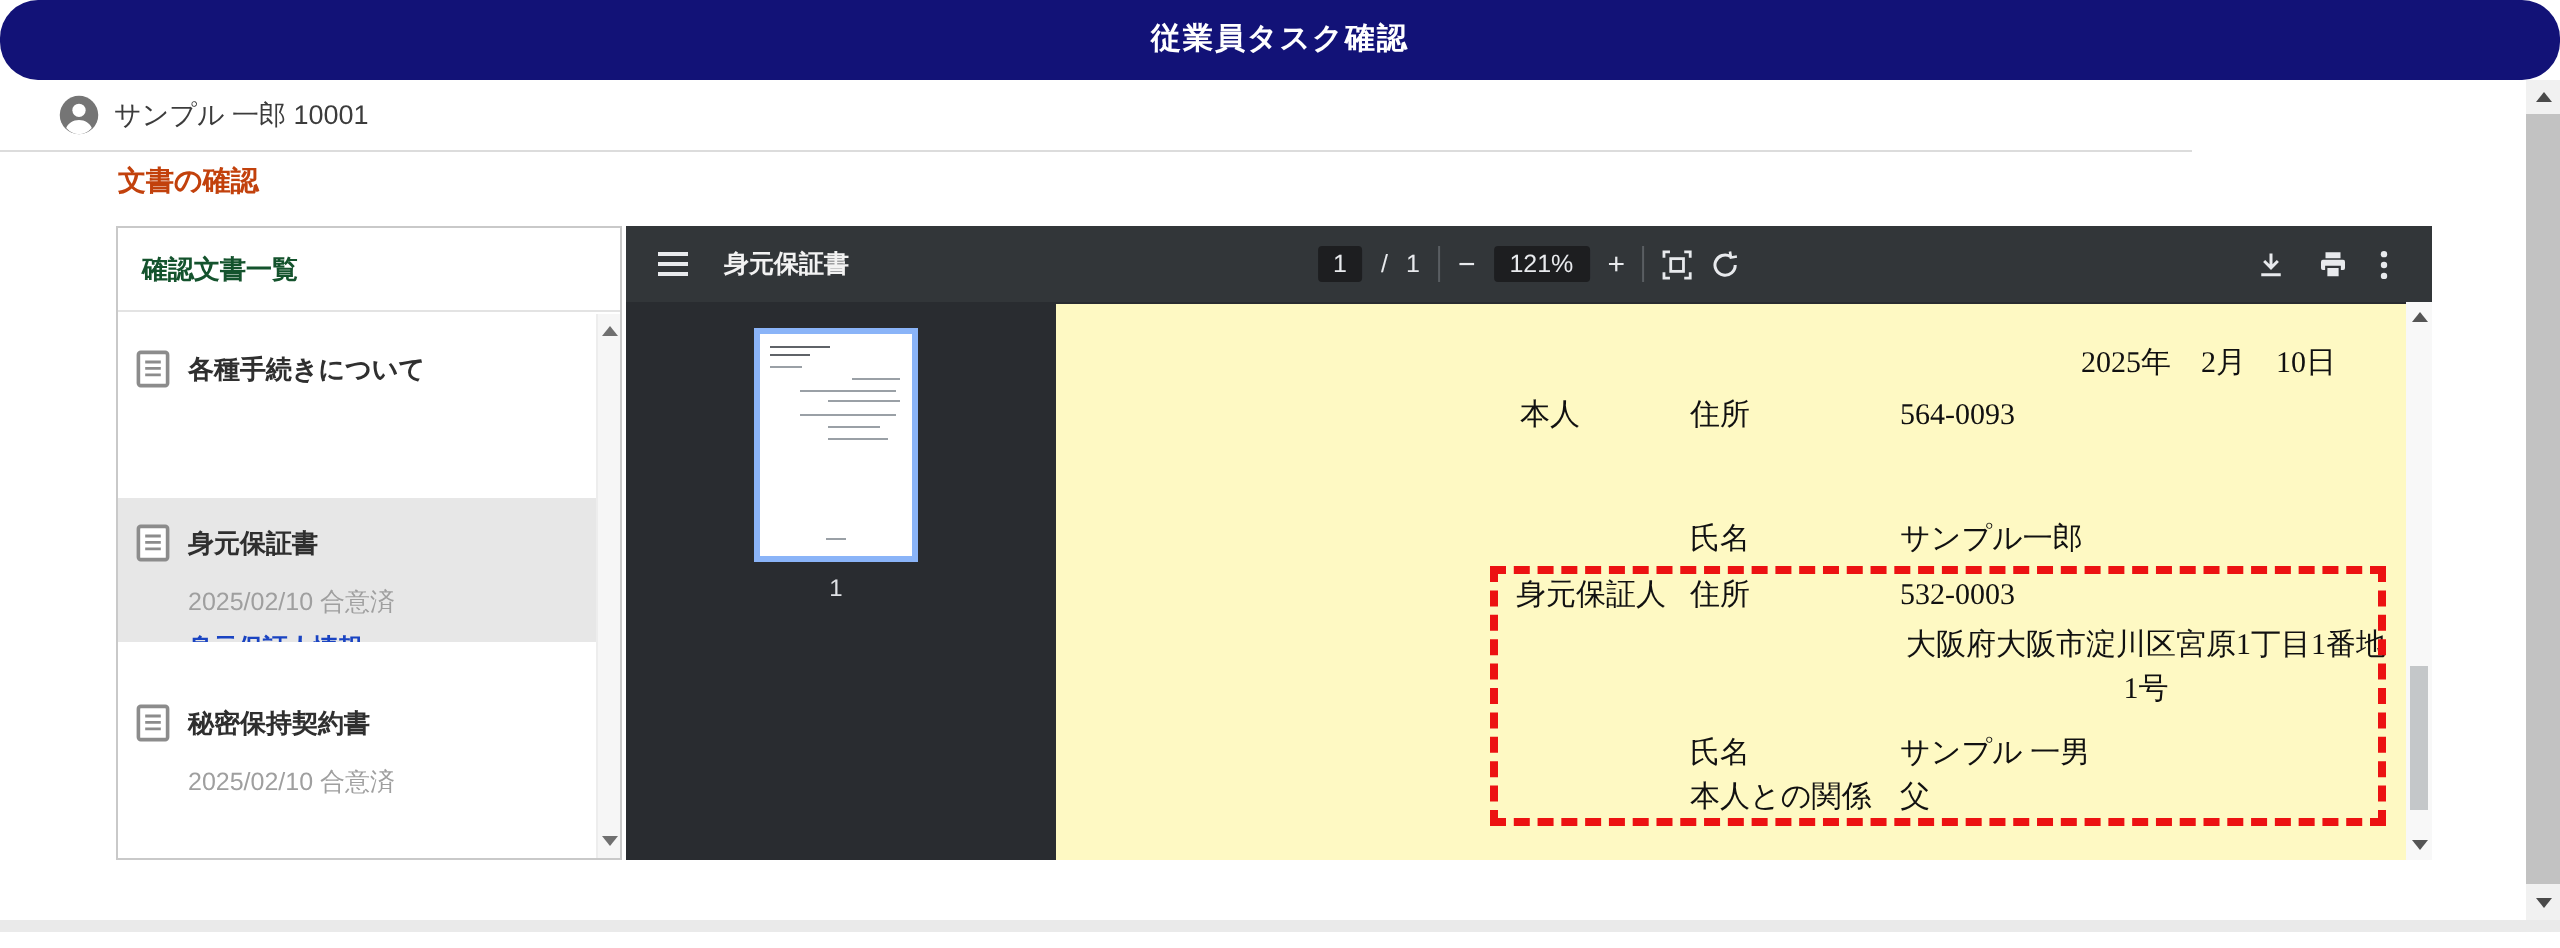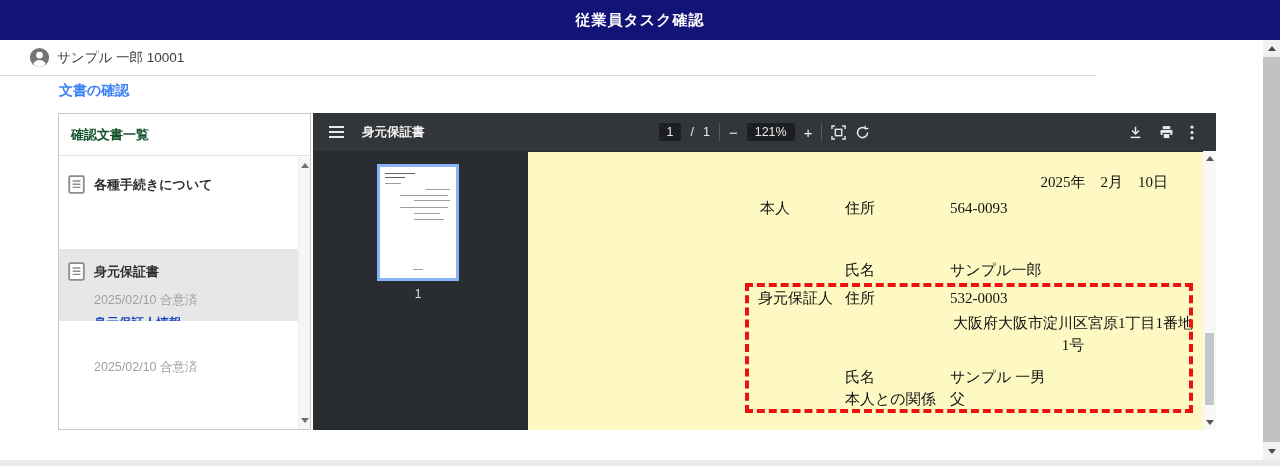--- a/index.html
+++ b/index.html
@@ -1,29 +1,29 @@
 <!DOCTYPE html>
 <html><head>
 <meta charset="utf-8">
 <style>
   * { margin:0; padding:0; box-sizing:border-box; }
   html,body { background:#fff; }
   .stage{ position:relative; width:1280px; height:474px; background:#fff; overflow:hidden;
           font-family:"Liberation Sans","DejaVu Sans",sans-serif; }
 
   
-  .appbar{ position:absolute; left:0; top:0; width:1280px; height:40px; background:#121277; }
+  .appbar{ position:absolute; left:0; top:0; width:1280px; height:40px; background:#121277;border-radius:19px; }
   .appbar .title{ text-align:center; line-height:40px; color:#fff; font-size:15px; font-weight:600; letter-spacing:1px; }
 
   
   .userrow{ position:absolute; left:0; top:40px; width:1096px; height:36px; background:#fff; border-bottom:1px solid #dcdcdc; }
   .avatar{ position:absolute; left:29px; top:7px; width:21px; height:21px; }
   .username{ position:absolute; left:57px; top:0; line-height:36px; font-size:13.5px; color:#3c3c3c; }
 
-  .section-heading{ position:absolute; left:59px; top:82px; font-size:14px; font-weight:bold; color:#3b82f6; }
+  .section-heading{ position:absolute; left:59px; top:82px; font-size:14px; font-weight:bold; color:#c2410c; }
 
   
   .sidebar{ position:absolute; left:58px; top:113px; width:253px; height:317px; background:#fff; border:1px solid #c9c9c9; }
   .sidebar-header{ height:42px; line-height:42px; padding-left:12px; font-size:13px; font-weight:bold; color:#14532d; border-bottom:1px solid #e3e3e3; }
   .doclist{ position:absolute; left:0; top:43px; right:0; bottom:0; overflow:hidden; }
   .docitem{ position:absolute; left:0; right:12px; cursor:pointer; }
   .docitem .row{ display:flex; align-items:flex-start; }
   .docitem .icon{ margin:0 9px 0 9px; flex:none; }
   .docitem .label{ font-size:13px; font-weight:bold; color:#2f2f2f; line-height:19px; }
   .docitem .status{ margin-left:35px; margin-top:7px; font-size:12.5px; color:#9f9f9f; }
@@ -123,20 +123,29 @@
               <path d="M4.6 6h7.8M4.6 9.2h7.8M4.6 12.4h7.8" stroke="#8c8c8c" stroke-width="1.4"></path>
             </svg>
           </span>
           <span class="label">身元保証書</span>
         </div>
         <div class="status">2025/02/10 合意済</div>
         <span class="link">身元保証人情報</span>
       </div>
 
       <div class="docitem item3">
+        <div class="row">
+          <span class="icon">
+            <svg width="17" height="19" viewBox="0 0 17 19">
+              <rect x="1.2" y="1.2" width="14.6" height="16.6" rx="1.2" fill="#fff" stroke="#8c8c8c" stroke-width="1.8"></rect>
+              <path d="M4.6 6h7.8M4.6 9.2h7.8M4.6 12.4h7.8" stroke="#8c8c8c" stroke-width="1.4"></path>
+            </svg>
+          </span>
+          <span class="label">秘密保持契約書</span>
+        </div>
         <div class="status">2025/02/10 合意済</div>
       </div>
 
       <div class="side-scroll">
         <span class="tri-up" style="top:6px;"></span>
         <span class="tri-down" style="bottom:6px;"></span>
       </div>
     </div>
   </div>
 

